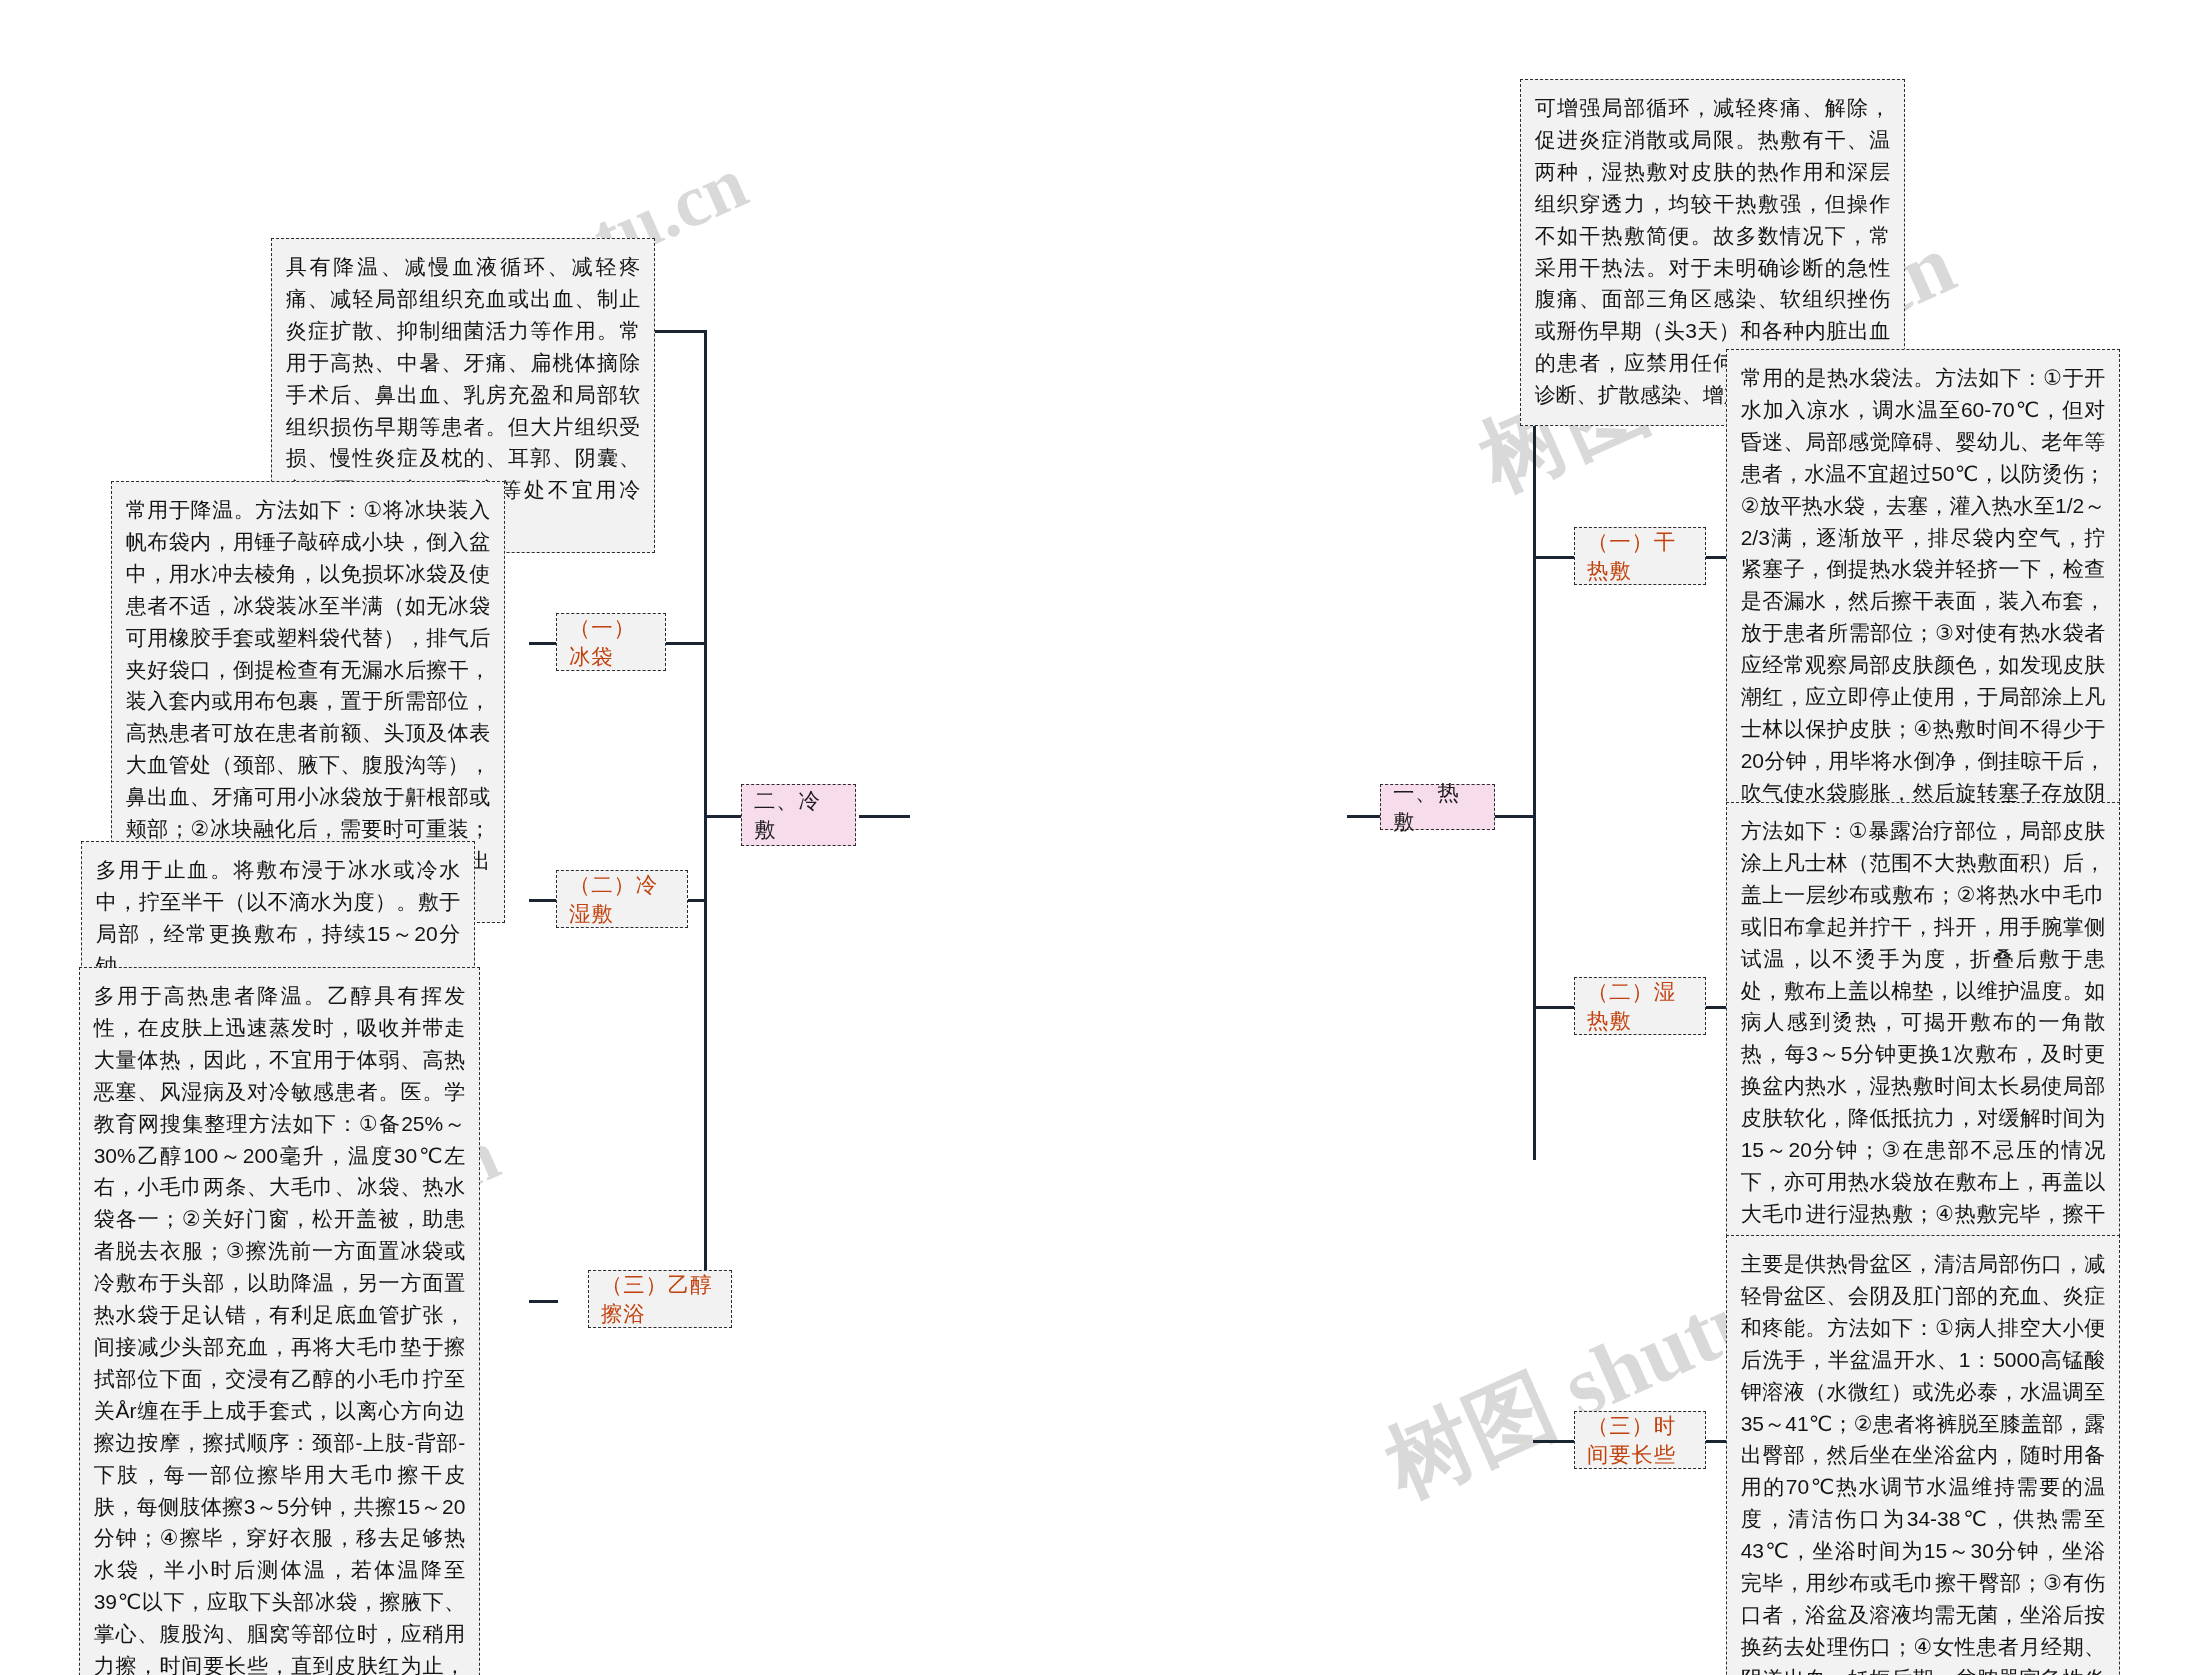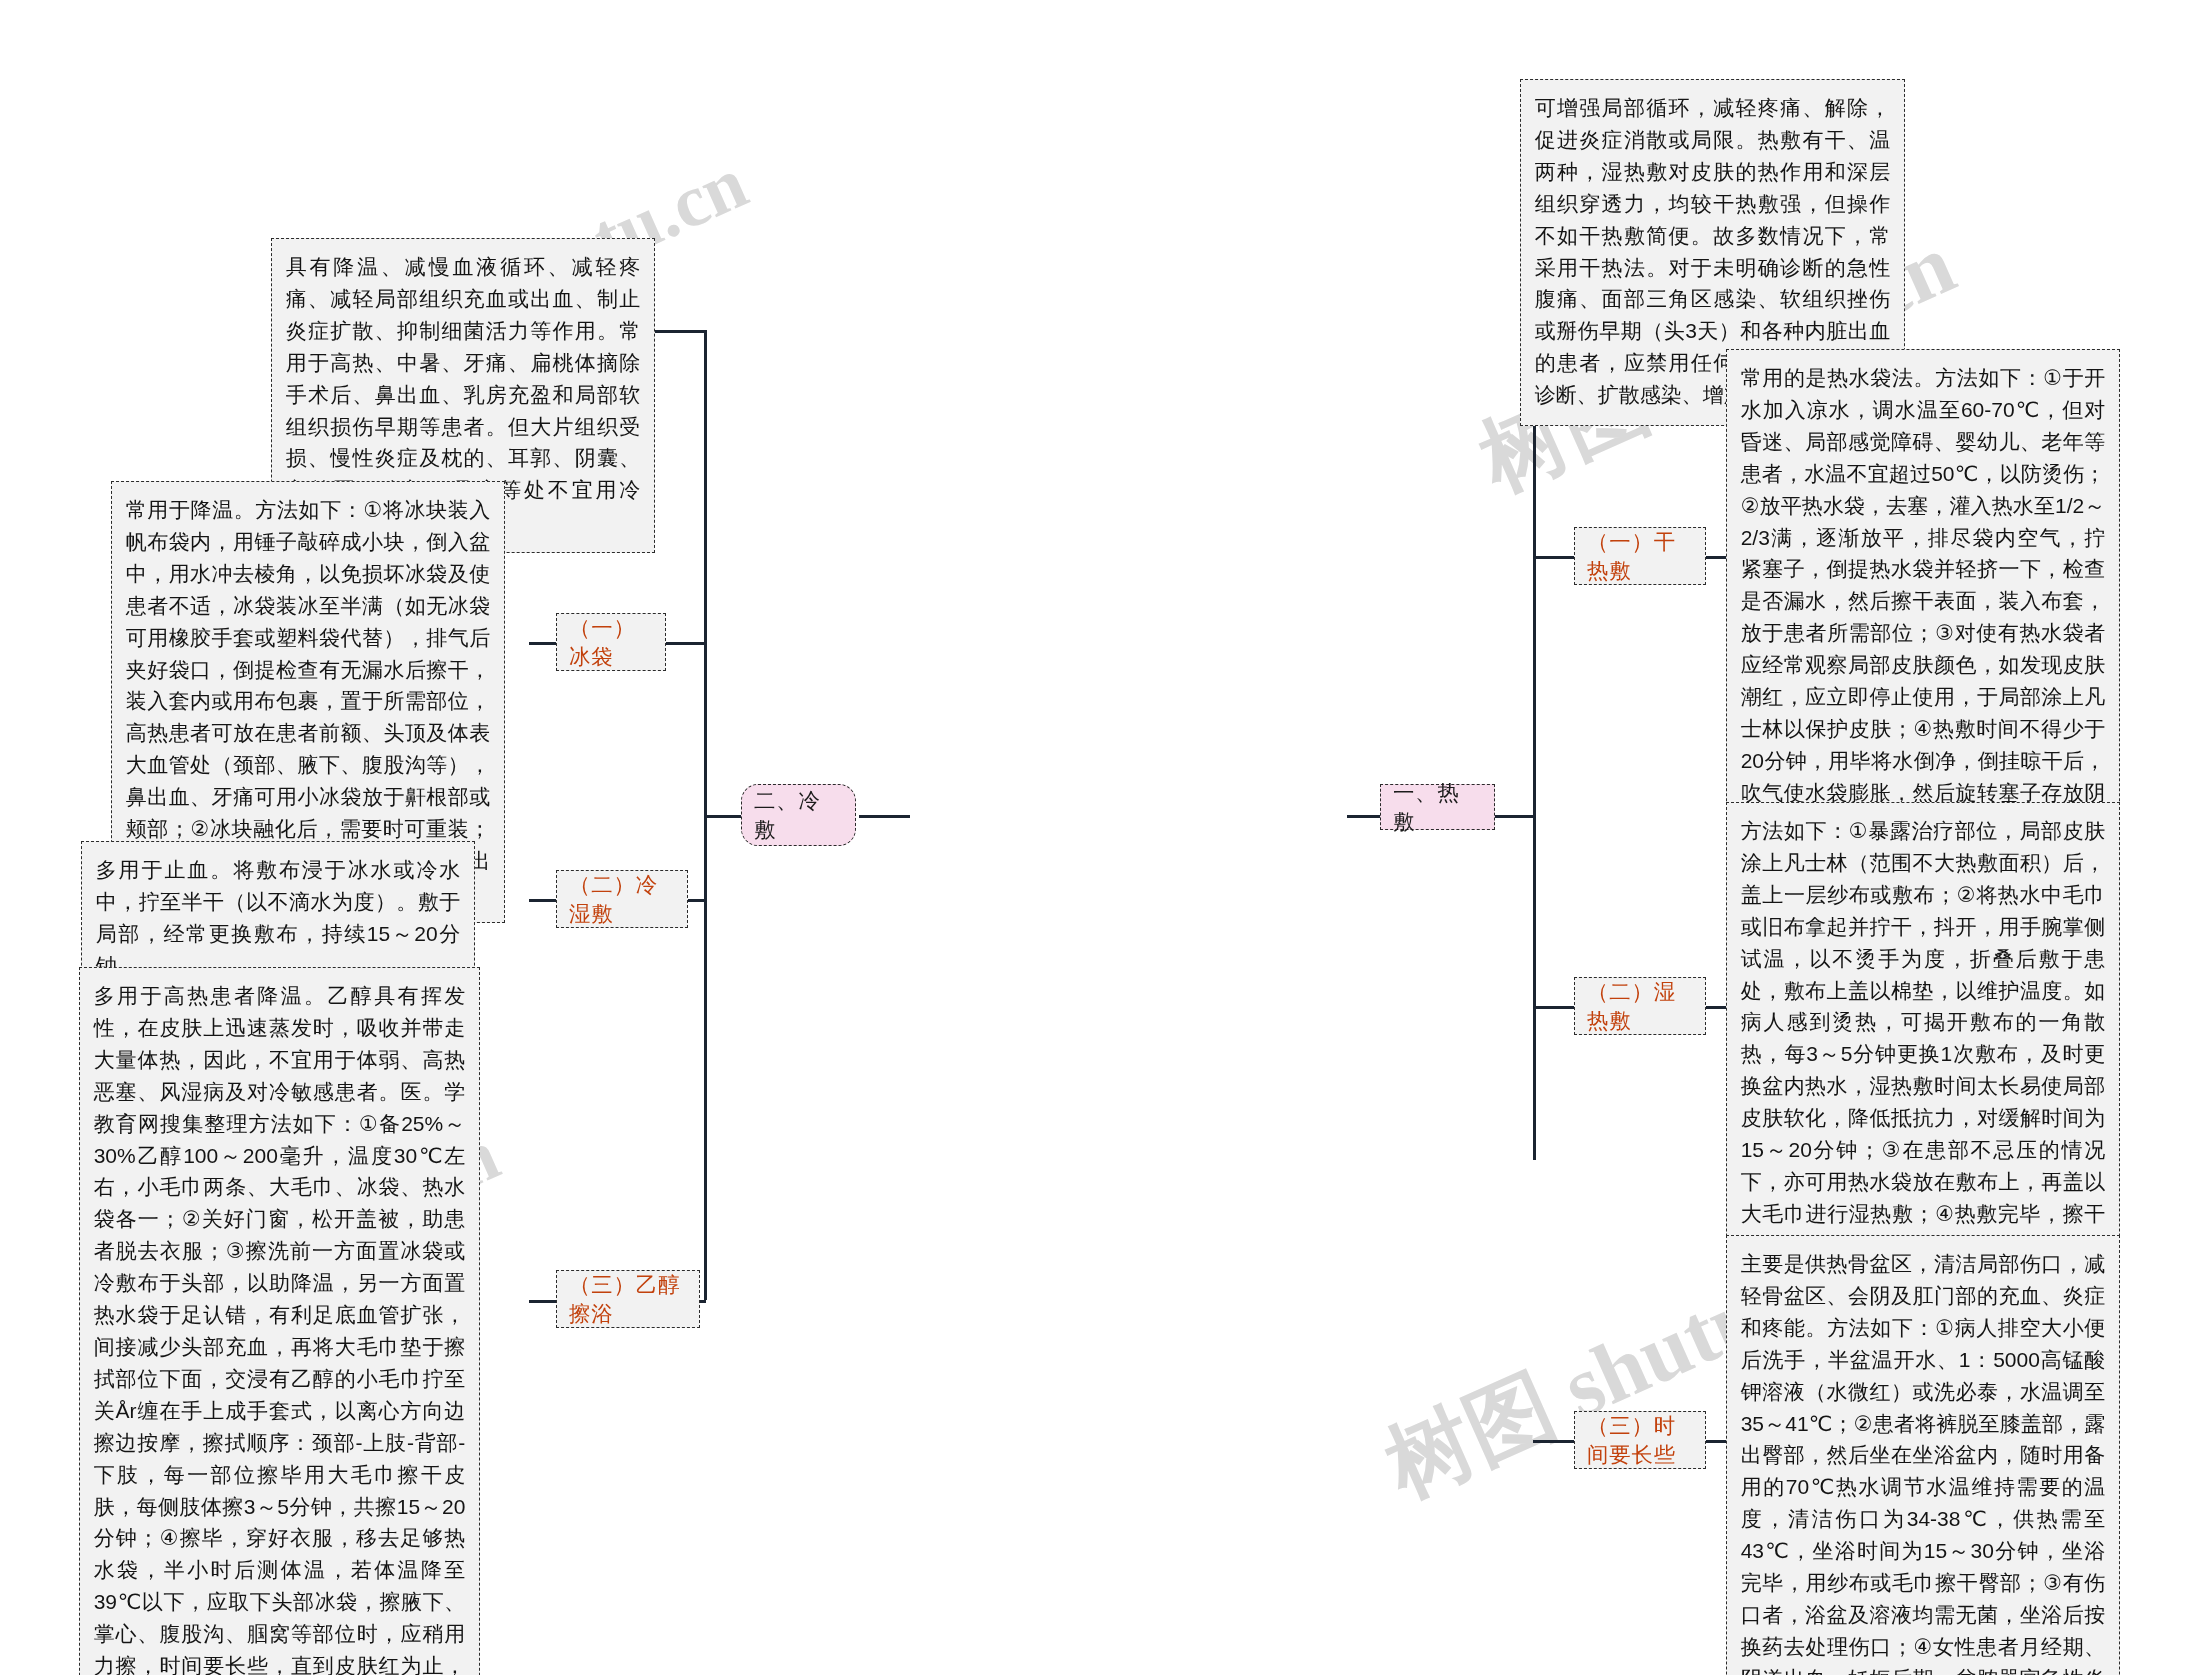--- a/index.html
+++ b/index.html
@@ -158,21 +158,21 @@
     <span>方法如下：①暴露治疗部位，局部皮肤涂上凡士林（范围不大热敷面积）后，盖上一层纱布或敷布；②将热水中毛巾或旧布拿起并拧干，抖开，用手腕掌侧试温，以不烫手为度，折叠后敷于患处，敷布上盖以棉垫，以维护温度。如病人感到烫热，可揭开敷布的一角散热，每3～5分钟更换1次敷布，及时更换盆内热水，湿热敷时间太长易使局部皮肤软化，降低抵抗力，对缓解时间为15～20分钟；③在患部不忌压的情况下，亦可用热水袋放在敷布上，再盖以大毛巾进行湿热敷；④热敷完毕，擦干局部皮肤，盖好治疗部位，面部热敷者，敷后半小时患者方能外出，以防感冒；⑤在伤口部位作热敷时，应注意无菌操作，敷后按药法处理伤口。</span>
   </div>
 
   <div class="sub-node" style="left:1574px; top:1411px; width:132px; height:58px;">
     <span>（三）时间要长些</span>
   </div>
   <div class="text-box" style="left:1726px; top:1235px; width:394px;">
     <span>主要是供热骨盆区，清洁局部伤口，减轻骨盆区、会阴及肛门部的充血、炎症和疼能。方法如下：①病人排空大小便后洗手，半盆温开水、1：5000高锰酸钾溶液（水微红）或洗必泰，水温调至35～41℃；②患者将裤脱至膝盖部，露出臀部，然后坐在坐浴盆内，随时用备用的70℃热水调节水温维持需要的温度，清洁伤口为34-38℃，供热需至43℃，坐浴时间为15～30分钟，坐浴完毕，用纱布或毛巾擦干臀部；③有伤口者，浴盆及溶液均需无菌，坐浴后按换药去处理伤口；④女性患者月经期、阴道出血、妊娠后期、盆脓器官急性炎症期禁忌坐浴；⑤坐浴时要观察患者反应，如有不适，如脉搏增快、头昏等应立即停止坐浴。</span>
   </div>
 
-  <div class="branch-node" style="left:741px; top:784px; width:115px; height:62px;border-radius:17px;">
+  <div class="branch-node" style="left:741px; top:784px; width:115px; height:62px;">
     <span>二、冷敷</span>
   </div>
 
   <div class="text-box" style="left:271px; top:238px; width:384px;">
     <span>具有降温、减慢血液循环、减轻疼痛、减轻局部组织充血或出血、制止炎症扩散、抑制细菌活力等作用。常用于高热、中暑、牙痛、扁桃体摘除手术后、鼻出血、乳房充盈和局部软组织损伤早期等患者。但大片组织受损、慢性炎症及枕的、耳郭、阴囊、心前区、腹部、足底等处不宜用冷敷。</span>
   </div>
 
   <div class="sub-node" style="left:556px; top:613px; width:110px; height:58px;">
     <span>（一）冰袋</span>
   </div>
@@ -180,21 +180,21 @@
     <span>常用于降温。方法如下：①将冰块装入帆布袋内，用锤子敲碎成小块，倒入盆中，用水冲去棱角，以免损坏冰袋及使患者不适，冰袋装冰至半满（如无冰袋可用橡胶手套或塑料袋代替），排气后夹好袋口，倒提检查有无漏水后擦干，装入套内或用布包裹，置于所需部位，高热患者可放在患者前额、头顶及体表大血管处（颈部、腋下、腹股沟等），鼻出血、牙痛可用小冰袋放于鼾根部或颊部；②冰块融化后，需要时可重装；③患者自觉冷敷处麻木、皮肤苍白或出现紫斑，应立即停止冷敷，以防冻伤。</span>
   </div>
 
   <div class="sub-node" style="left:556px; top:870px; width:132px; height:58px;">
     <span>（二）冷湿敷</span>
   </div>
   <div class="text-box" style="left:81px; top:841px; width:394px;">
     <span>多用于止血。将敷布浸于冰水或冷水中，拧至半干（以不滴水为度）。敷于局部，经常更换敷布，持续15～20分钟。</span>
   </div>
 
-  <div class="sub-node" style="left:556px; top:1270px; width:144px; height:58px;">
+  <div class="sub-node" style="left:588px; top:1270px; width:144px; height:58px;">
     <span>（三）乙醇擦浴</span>
   </div>
   <div class="text-box" style="left:79px; top:967px; width:401px;">
     <span>多用于高热患者降温。乙醇具有挥发性，在皮肤上迅速蒸发时，吸收并带走大量体热，因此，不宜用于体弱、高热恶塞、风湿病及对冷敏感患者。医。学教育网搜集整理方法如下：①备25%～30%乙醇100～200毫升，温度30℃左右，小毛巾两条、大毛巾、冰袋、热水袋各一；②关好门窗，松开盖被，助患者脱去衣服；③擦洗前一方面置冰袋或冷敷布于头部，以助降温，另一方面置热水袋于足认错，有利足底血管扩张，间接减少头部充血，再将大毛巾垫于擦拭部位下面，交浸有乙醇的小毛巾拧至关År缠在手上成手套式，以离心方向边擦边按摩，擦拭顺序：颈部-上肢-背部-下肢，每一部位擦毕用大毛巾擦干皮肤，每侧肢体擦3～5分钟，共擦15～20分钟；④擦毕，穿好衣服，移去足够热水袋，半小时后测体温，若体温降至39℃以下，应取下头部冰袋，擦腋下、掌心、腹股沟、腘窝等部位时，应稍用力擦，时间要长些，直到皮肤红为止，以提高散热效果；⑤禁擦胸前区、腹部、后颈，以免引起不良反应。擦浴过程中要观察患者全身情况，如出现寒战、面色苍白、脉搏、呼吸异常时，应立即停止操作，并与医生联系。</span>
   </div>
 
 </div>
 
 
 </body></html>

